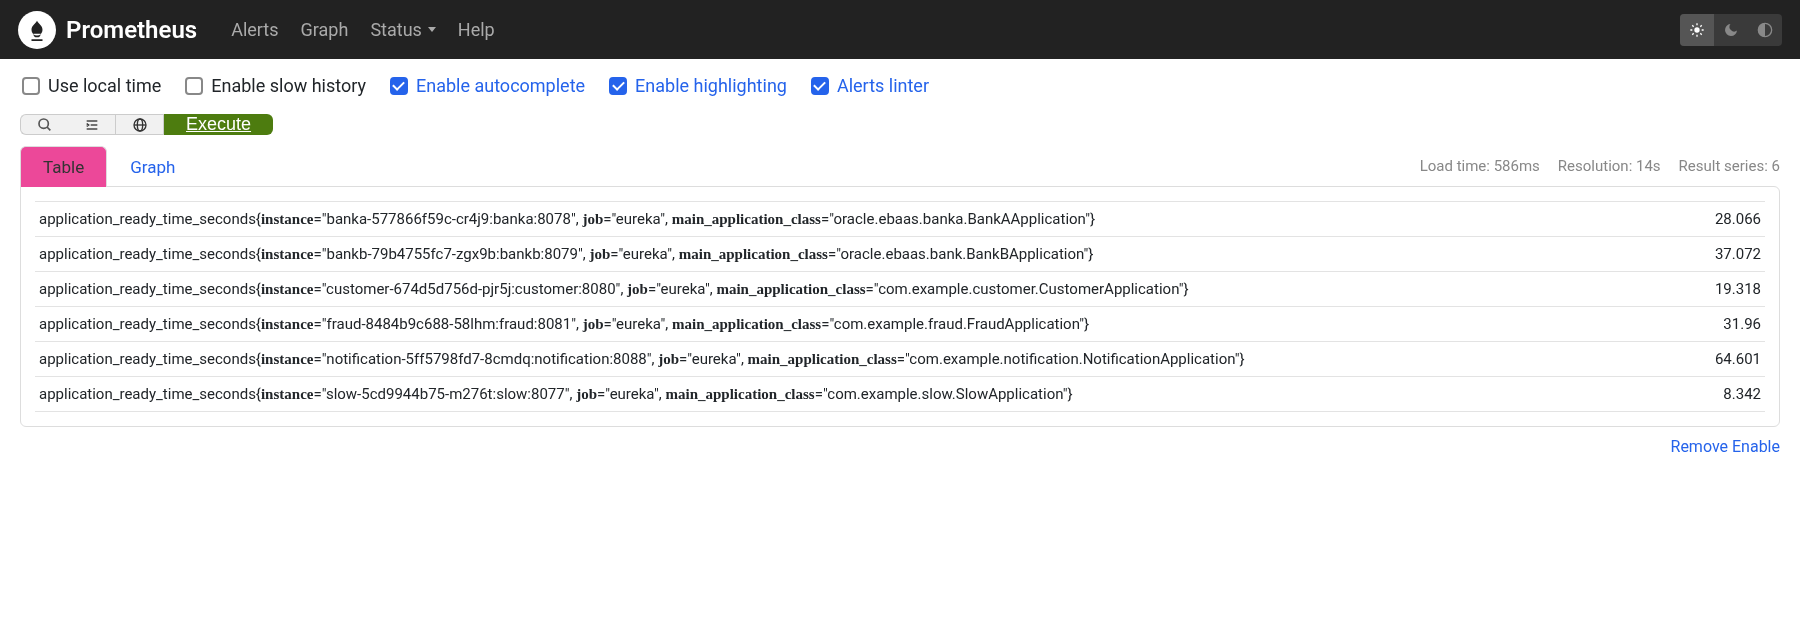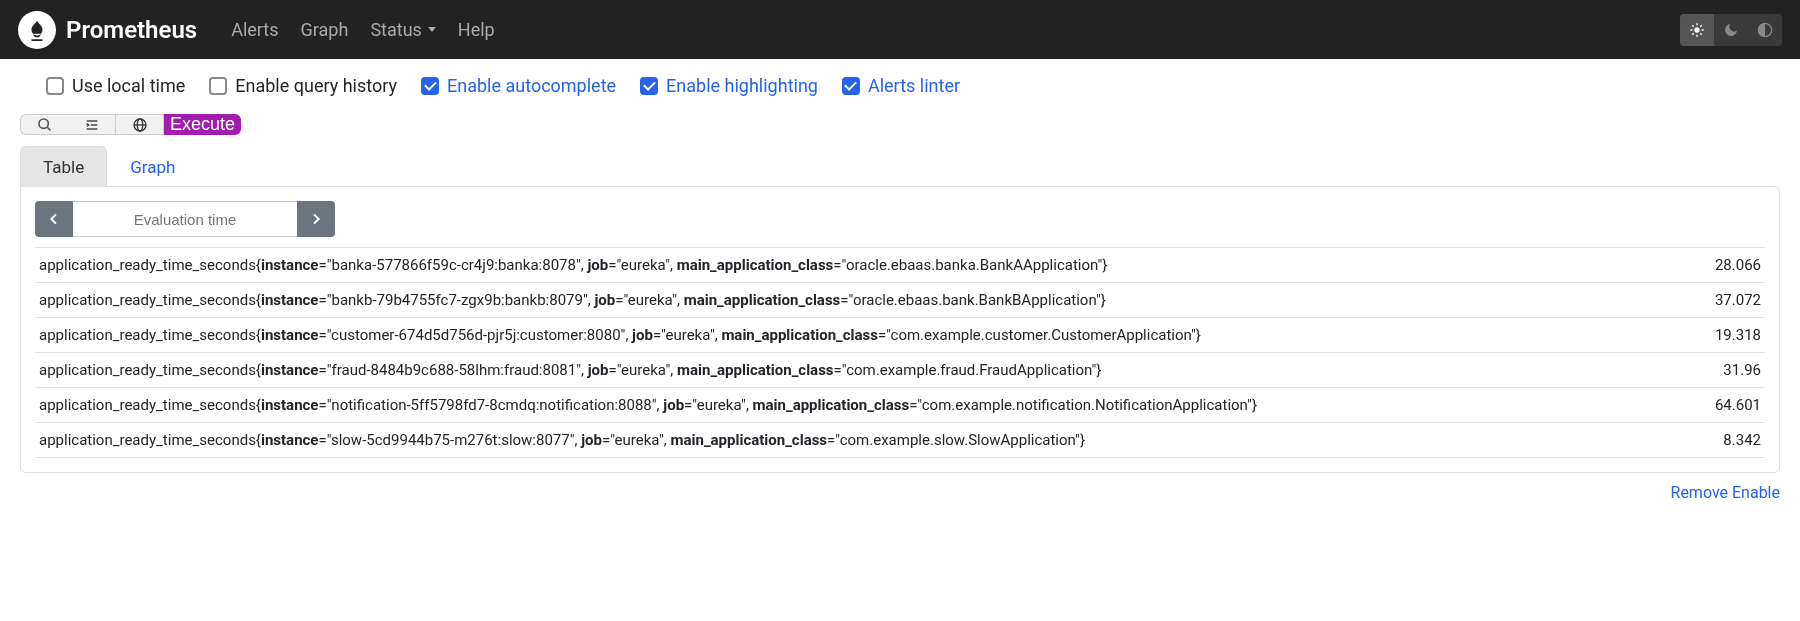--- a/index.html
+++ b/index.html
@@ -10,52 +10,52 @@
 .logo-circle { width: 38px; height: 38px; border-radius: 50%; background: #fff; display: flex; align-items: center; justify-content: center; }
 .logo-circle svg { width: 22px; height: 22px; fill: #222; }
 .brand { color: #fff; font-size: 24px; font-weight: 600; margin-right: 14px; }
 .nav-links { display: flex; align-items: center; gap: 22px; margin-left: 10px; }
 .nav-link { color: #aaa; font-size: 18px; text-decoration: none; cursor: pointer; display: flex; align-items: center; gap: 4px; }
 .caret-down { display: inline-block; width: 0; height: 0; border-left: 4px solid transparent; border-right: 4px solid transparent; border-top: 5px solid #aaa; margin-left: 2px; }
 .theme-toggle { display: flex; background: #3a3a3a; border-radius: 4px; overflow: hidden; }
 .theme-btn { width: 34px; height: 32px; display: flex; align-items: center; justify-content: center; cursor: pointer; color: #888; }
 .theme-btn.active { background: #555; color: #fff; }
 
-.options-row { display: flex; align-items: center; gap: 24px; padding: 16px 22px 12px; margin-left: 24px; }
+.options-row { display: flex; align-items: center; gap: 24px; padding: 16px 22px 12px; }
 .opt { display: inline-flex; align-items: center; gap: 8px; font-size: 18px; cursor: pointer; }
 .opt input[type=checkbox] { appearance: none; width: 18px; height: 18px; border: 2px solid #888; border-radius: 4px; display: inline-flex; align-items: center; justify-content: center; cursor: pointer; background: #fff; }
 .opt input[type=checkbox]:checked { background: #2563eb; border-color: #2563eb; }
 .opt input[type=checkbox]:checked::after { content: ""; width: 5px; height: 9px; border: solid #fff; border-width: 0 2.5px 2.5px 0; transform: rotate(45deg); margin-bottom: 2px; }
 .opt .lbl-blue { color: #2563eb; }
 
 .query-row { display: flex; align-items: stretch; margin: 6px 20px 0; }
 .query-icon-box { width: 48px; border: 1px solid #ccc; border-right: none; border-radius: 6px 0 0 6px; background: #f1f1f1; display: flex; align-items: center; justify-content: center; }
 .query-input { flex: 1; border: 1px solid #ccc; padding: 10px 14px; font-size: 19px; font-family: "Courier New", monospace; color: #333; outline: none; }
 .small-box { width: 48px; border: 1px solid #ccc; border-left: none; display: flex; align-items: center; justify-content: center; background: #f1f1f1; cursor: pointer; }
-.execute-btn { background: #a21caf; color: #fff; border: none; padding: 0 6px; font-size: 18px; border-radius: 0 6px 6px 0; cursor: pointer; display: flex; align-items: center; }
+.execute-btn { background: #4d7c0f; color: #fff; border: none; padding: 0 22px; font-size: 18px; border-radius: 0 6px 6px 0; cursor: pointer; display: flex; align-items: center; text-decoration: underline; }
 
 .tabs-row { display: flex; align-items: center; justify-content: space-between; margin: 10px 20px 0; }
 .tabs { display: flex; }
 .tab { padding: 10px 22px; border: 1px solid transparent; border-bottom: none; font-size: 17px; cursor: pointer; border-radius: 6px 6px 0 0; position: relative; top: 1px; }
-.tab.active { border-color: #ddd; background: #e5e5e5; color: #333; }
+.tab.active { border-color: #ddd; background: #ec4899; color: #333; }
 .tab.inactive { color: #2563eb; }
 .stats { display: flex; gap: 18px; font-size: 15px; color: #888; }
 
 .panel { border: 1px solid #ddd; margin: 0 20px; padding: 14px; border-radius: 0 6px 6px 6px; }
 .eval-row { display: flex; align-items: stretch; margin-bottom: 10px; }
 .eval-arrow { width: 38px; height: 36px; background: #6c757d; display: flex; align-items: center; justify-content: center; cursor: pointer; color: #fff; }
 .eval-arrow.left { border-radius: 4px 0 0 4px; }
 .eval-arrow.right { border-radius: 0 4px 4px 0; }
 .eval-input { width: 224px; border: 1px solid #ccc; border-left: none; border-right: none; text-align: center; font-size: 15px; color: #888; outline: none; }
 
 .results-tbl { width: 100%; border-collapse: collapse; }
 .results-tbl td { border-top: 1px solid #e3e3e3; padding: 8px 4px; font-size: 15px; vertical-align: middle; }
 .results-tbl tr:last-child td { border-bottom: 1px solid #e3e3e3; }
 .val-col { text-align: right; padding-right: 6px; }
-.metric b { font-weight: 700; }
+.metric b { font-weight: 700; font-family: Liberation Serif, serif; }
 
 .remove { text-align: right; margin: 10px 20px 0; }
 .remove a { color: #2563eb; font-size: 16px; text-decoration: none; cursor: pointer; }
 
 .icon-svg { width: 16px; height: 16px; }
 </style>
 </head>
 <body>
 
 <div class="navbar">
@@ -97,21 +97,21 @@
   </div>
 </div>
 
 <div class="options-row">
   <label class="opt">
       <input type="checkbox" style="">
       <span>Use local time</span>
     </label>
   <label class="opt">
       <input type="checkbox" style="">
-      <span>Enable query history</span>
+      <span>Enable slow history</span>
     </label>
   <label class="opt">
       <input type="checkbox" checked="" style="">
       <span class="lbl-blue">Enable autocomplete</span>
     </label>
   <label class="opt">
       <input type="checkbox" checked="" style="">
       <span class="lbl-blue">Enable highlighting</span>
     </label>
   <label class="opt">
@@ -143,36 +143,28 @@
       </svg>
   </div>
   <button class="execute-btn">Execute</button>
 </div>
 
 <div class="tabs-row">
   <div class="tabs">
     <div class="tab active">Table</div>
     <div class="tab inactive">Graph</div>
   </div>
+  <div class="stats">
+    <span>Load time: 586ms</span>
+    <span>Resolution: 14s</span>
+    <span>Result series: 6</span>
+  </div>
 </div>
 
 <div class="panel">
-  <div class="eval-row">
-    <div class="eval-arrow left">
-      <svg class="icon-svg" viewBox="0 0 24 24" fill="none" stroke="#fff" stroke-width="3">
-          <polyline points="15,5 8,12 15,19"></polyline>
-        </svg>
-    </div>
-    <input class="eval-input" placeholder="Evaluation time" style="">
-    <div class="eval-arrow right">
-      <svg class="icon-svg" viewBox="0 0 24 24" fill="none" stroke="#fff" stroke-width="3">
-          <polyline points="9,5 16,12 9,19"></polyline>
-        </svg>
-    </div>
-  </div>
   <table class="results-tbl">
     <tbody id="results-body">
         <tr>
           <td class="metric">application_ready_time_seconds{<b>instance</b>="banka-577866f59c-cr4j9:banka:8078", <b>job</b>="eureka", <b>main_application_class</b>="oracle.ebaas.banka.BankAApplication"}</td>
           <td class="val-col">28.066</td>
         </tr>
         <tr>
           <td class="metric">application_ready_time_seconds{<b>instance</b>="bankb-79b4755fc7-zgx9b:bankb:8079", <b>job</b>="eureka", <b>main_application_class</b>="oracle.ebaas.bank.BankBApplication"}</td>
           <td class="val-col">37.072</td>
         </tr>

